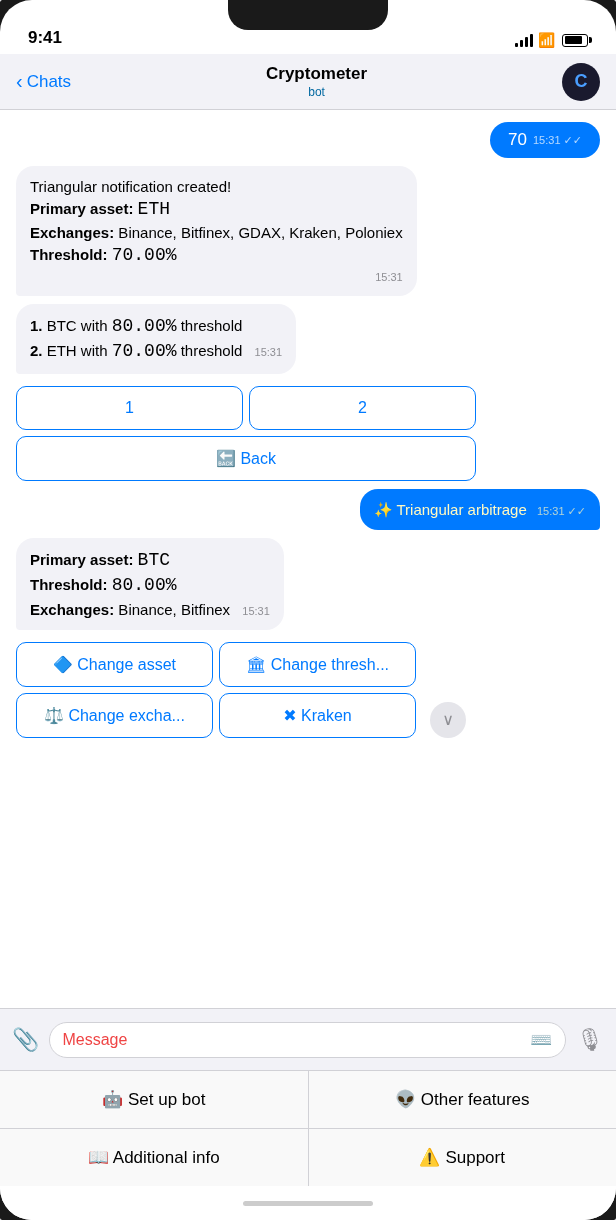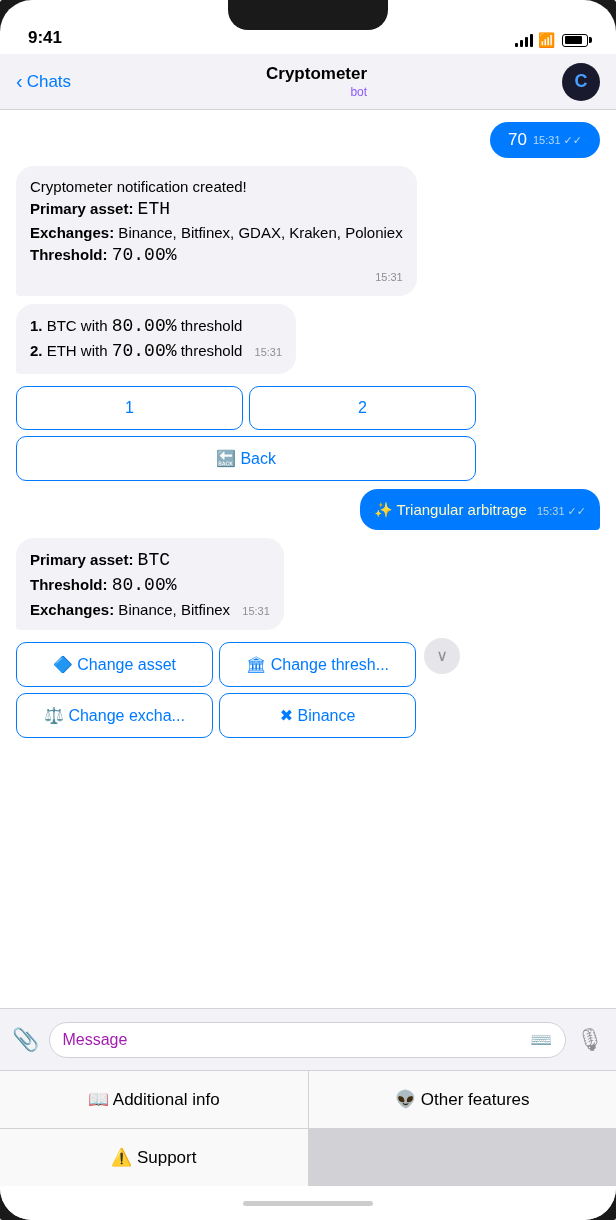--- a/index.html
+++ b/index.html
@@ -127,33 +127,33 @@
       font-size: 17px;
       cursor: pointer;
     }
 
     .nav-back-chevron {
       font-size: 20px;
       color: #007aff;
     }
 
     .nav-title-section {
-      text-align: right;
+      text-align: center;
     }
 
     .nav-title {
       font-size: 17px;
       font-weight: 600;
       color: #000;
       line-height: 1.2;
     }
 
     .nav-subtitle {
       font-size: 12px;
-      color: #8b5cf6;
+      color: #0369a1;
     }
 
     .nav-avatar {
       width: 38px;
       height: 38px;
       border-radius: 50%;
       background: #1a1a2e;
       display: flex;
       align-items: center;
       justify-content: center;
@@ -289,21 +289,21 @@
       padding: 0 12px;
       font-size: 16px;
       color: #8e8e93;
       display: flex;
       align-items: center;
       gap: 8px;
     }
 
     .message-input-text {
       flex: 1;
-      color: #a21caf;
+      color: #ef4444;
       font-size: 16px;
     }
 
     .keyboard-icon {
       font-size: 18px;
       color: #8e8e93;
     }
 
     .mic-icon {
       font-size: 22px;
@@ -408,21 +408,21 @@
 
     <div class="msg-row right">
       <div class="msg-number-bubble">
         <span>70</span>
         <span style="font-size:11px;opacity:0.7">15:31 ✓✓</span>
       </div>
     </div>
 
     <div class="msg-row left">
       <div class="bubble received">
-        <div>Cryptometer notification created!</div>
+        <div>Triangular notification created!</div>
         <div><span class="bold">Primary asset:</span> <span class="mono">ETH</span></div>
         <div><span class="bold">Exchanges:</span> Binance, Bitfinex, GDAX, Kraken, Poloniex</div>
         <div><span class="bold">Threshold:</span> <span class="mono">70.00%</span></div>
         <div class="bubble-time">15:31</div>
       </div>
     </div>
 
     <div class="msg-row left">
       <div class="bubble received">
         <div><span class="bold">1.</span> BTC with <span class="mono">80.00%</span> threshold</div>
@@ -454,49 +454,50 @@
     <div class="msg-row left">
       <div class="bubble received">
         <div><span class="bold">Primary asset:</span> <span class="mono">BTC</span></div>
         <div><span class="bold">Threshold:</span> <span class="mono">80.00%</span></div>
         <div><span class="bold">Exchanges:</span> Binance, Bitfinex
           <span style="font-size:11px;color:#8e8e93;margin-left:8px">15:31</span>
         </div>
       </div>
     </div>
 
-    <div class="msg-row left" style="align-items: flex-start; gap: 8px;">
+    <div class="msg-row left" style="align-items: flex-end; gap: 14px;">
       <div class="inline-kb" style="max-width: 400px;">
         <div class="inline-kb-row">
           <button class="inline-kb-btn">🔷 Change asset</button>
           <button class="inline-kb-btn">🏛 Change thresh...</button>
         </div>
         <div class="inline-kb-row">
           <button class="inline-kb-btn">⚖️ Change excha...</button>
-          <button class="inline-kb-btn">✖ Binance</button>
+          <button class="inline-kb-btn">✖ Kraken</button>
         </div>
       </div>
       <div class="scroll-btn">
         <span>∨</span>
       </div>
     </div>
 
   </div>
 
   <div class="input-bar">
     <span class="attach-icon">📎</span>
     <div class="message-input">
       <span class="message-input-text">Message</span>
       <span class="keyboard-icon">⌨️</span>
     </div>
     <span class="mic-icon">🎙</span>
   </div>
 
   <div class="bottom-kb">
+    <button class="bottom-kb-btn">🤖 Set up bot</button>
+    <button class="bottom-kb-btn">👽 Other features</button>
     <button class="bottom-kb-btn">📖 Additional info</button>
-    <button class="bottom-kb-btn">👽 Other features</button>
     <button class="bottom-kb-btn">⚠️ Support</button>
   </div>
 
   <div class="home-indicator">
     <div class="home-bar"></div>
   </div>
 </div>
 
 </body></html>

